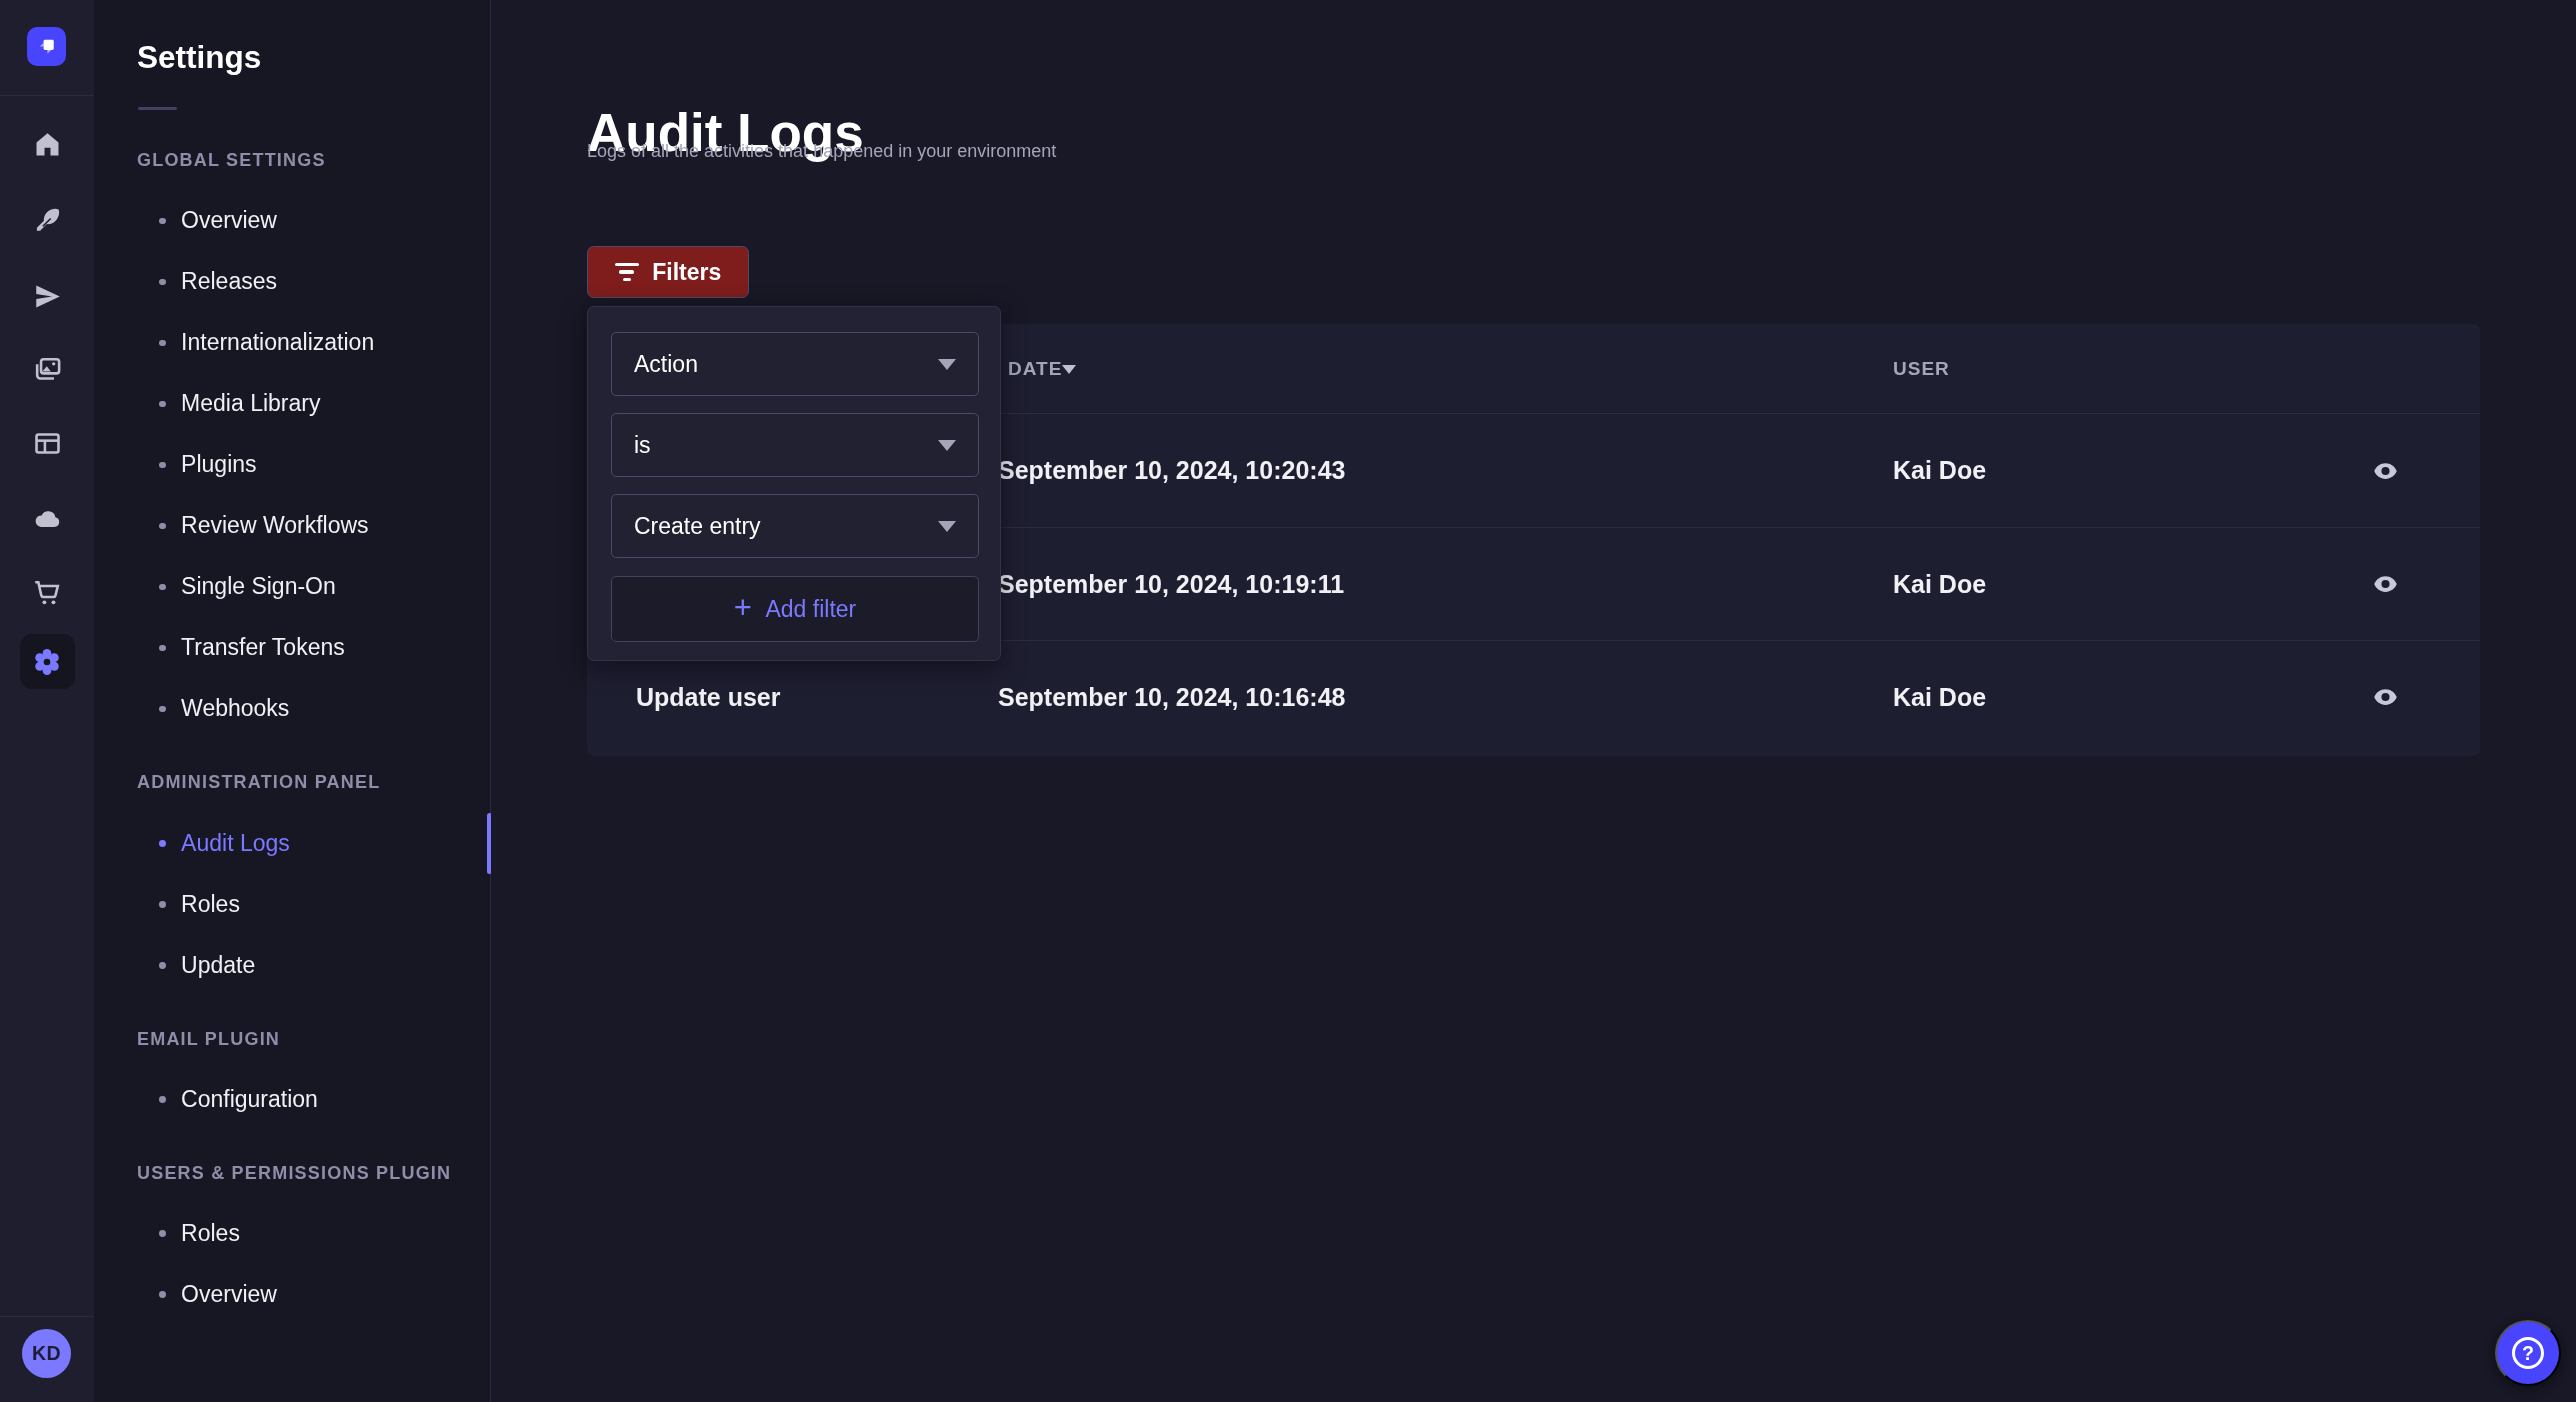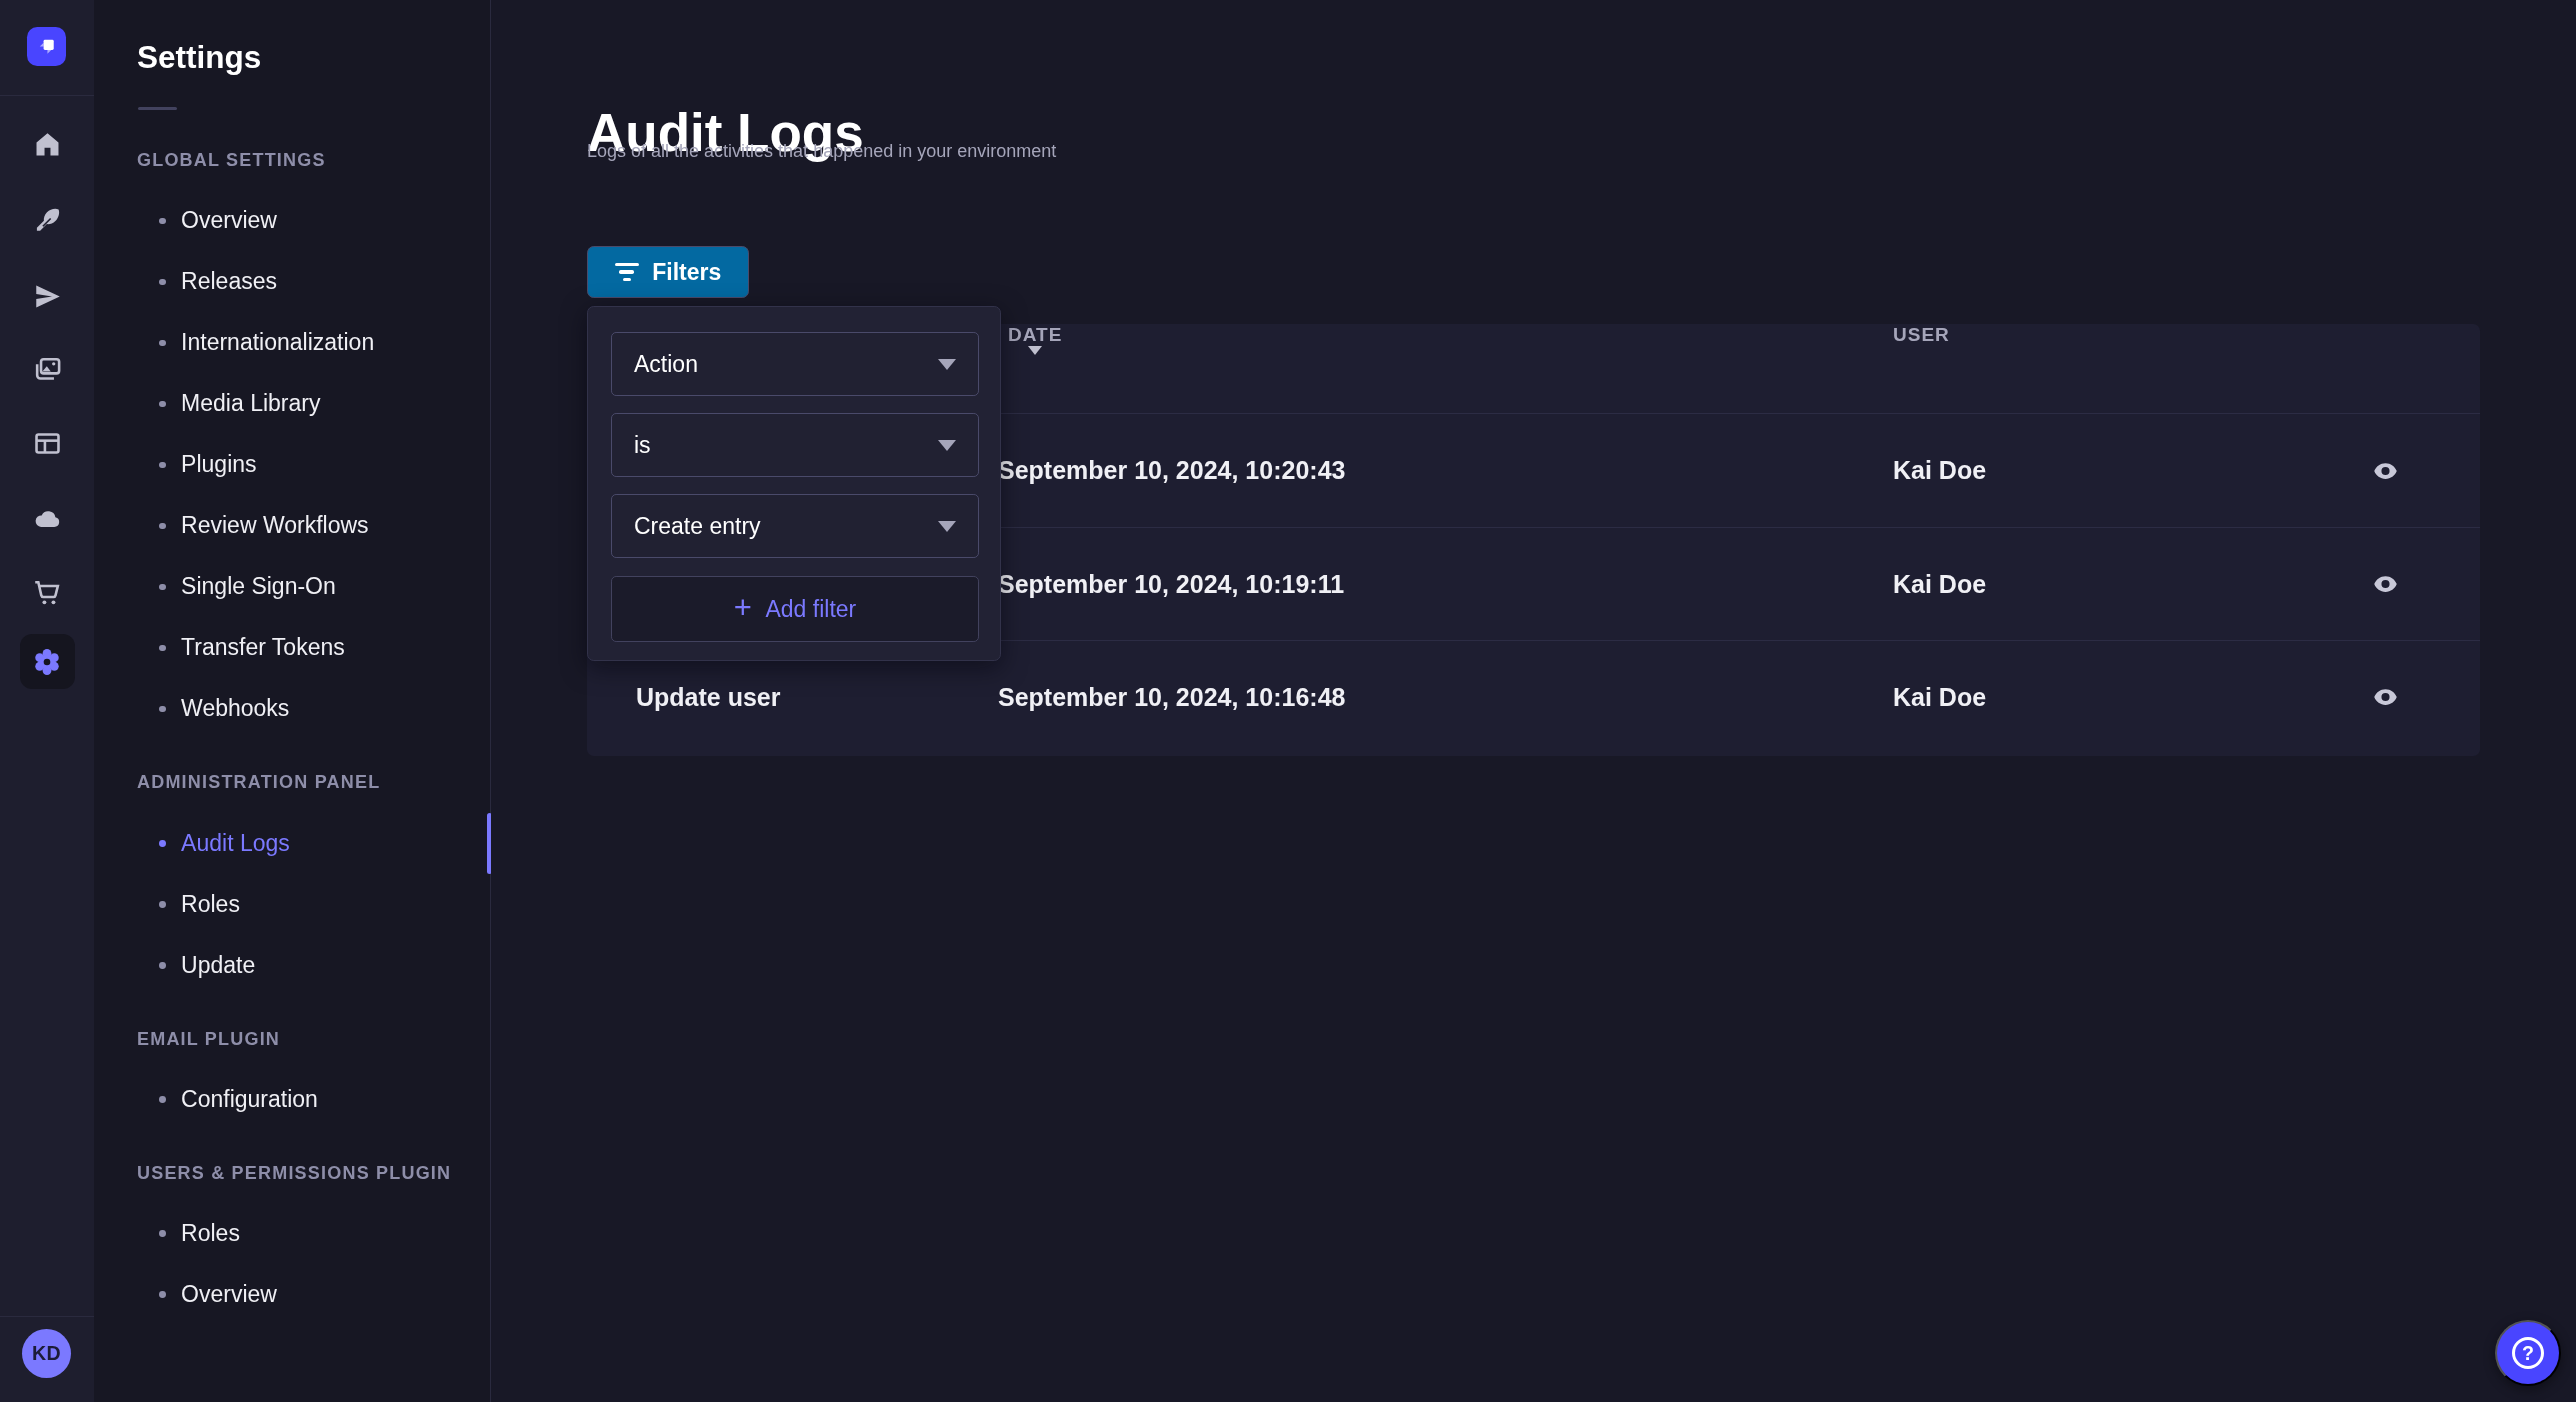--- a/index.html
+++ b/index.html
@@ -26,32 +26,32 @@
   .bullet{width:6.8px;height:6.8px;border-radius:50%;background:#8e8ea9;margin-right:15.3px;flex:0 0 auto;}
   .nav-item.active{color:#7b79ff;}
   .nav-item.active .bullet{background:#7b79ff;}
   .nav-item.active::after{content:"";position:absolute;right:-1.7px;top:0;width:5.1px;height:61px;background:#7b79ff;border-radius:2.6px;}
 
   
   #main{position:absolute;left:491px;top:0;width:2085px;height:1402px;background:#181826;}
   #page-title{position:absolute;left:96px;top:66px;font-size:53px;font-weight:700;color:#ffffff;}
   #page-subtitle{position:absolute;left:96px;top:141px;font-size:18px;color:#a5a5ba;}
 
-  #filters-btn{position:absolute;left:96px;top:246px;width:162px;height:52px;border:0.9px solid #4a4a6a;border-radius:6.8px;background:#0369a1;display:flex;align-items:center;justify-content:center;gap:13.6px;cursor:pointer;}
+  #filters-btn{position:absolute;left:96px;top:246px;width:162px;height:52px;border:0.9px solid #4a4a6a;border-radius:6.8px;background:#7f1d1d;display:flex;align-items:center;justify-content:center;gap:13.6px;cursor:pointer;}
   #filters-btn .label{font-size:23px;font-weight:700;color:#ffffff;}
   .filter-icon{display:flex;flex-direction:column;align-items:center;gap:4.3px;}
   .filter-icon i{display:block;height:3.4px;border-radius:1.7px;background:#ffffff;}
   .filter-icon i:nth-child(1){width:24px;}
   .filter-icon i:nth-child(2){width:15.3px;}
   .filter-icon i:nth-child(3){width:7.7px;}
 
   
   #audit-table{position:absolute;left:96px;top:324px;width:1893px;height:432px;background:#1e1e31;border-radius:6.8px;z-index:1;}
   #table-head{position:relative;height:90px;border-bottom:0.9px solid #2c2c44;}
-  .col-head{position:absolute;top:0;height:90px;display:flex;align-items:center;gap:0;font-size:19px;font-weight:700;letter-spacing:1px;color:#a5a5ba;flex-direction:column;}
+  .col-head{position:absolute;top:0;height:90px;display:flex;align-items:center;gap:0;font-size:19px;font-weight:700;letter-spacing:1px;color:#a5a5ba;}
   #col-date{left:421px;cursor:pointer;}
   #col-user{left:1306px;}
   .sort-arrow{width:0;height:0;border-left:7.7px solid transparent;border-right:7.7px solid transparent;border-top:9.4px solid #c0c0cf;}
   .t-row{position:relative;height:113px;cursor:pointer;}
   .t-row + .t-row{border-top:0.9px solid #2c2c44;}
   .cell{position:absolute;top:0;height:100%;display:flex;align-items:center;font-size:25px;color:#f0f0f5;font-weight:bold;}
   .cell.action{left:49px;}
   .cell.date{left:411px;}
   .cell.user{left:1306px;}
   .eye-btn{position:absolute;left:1774px;top:50%;transform:translateY(-50%);width:49px;height:49px;border:none;background:transparent;display:flex;align-items:center;justify-content:center;cursor:pointer;padding:0;}

